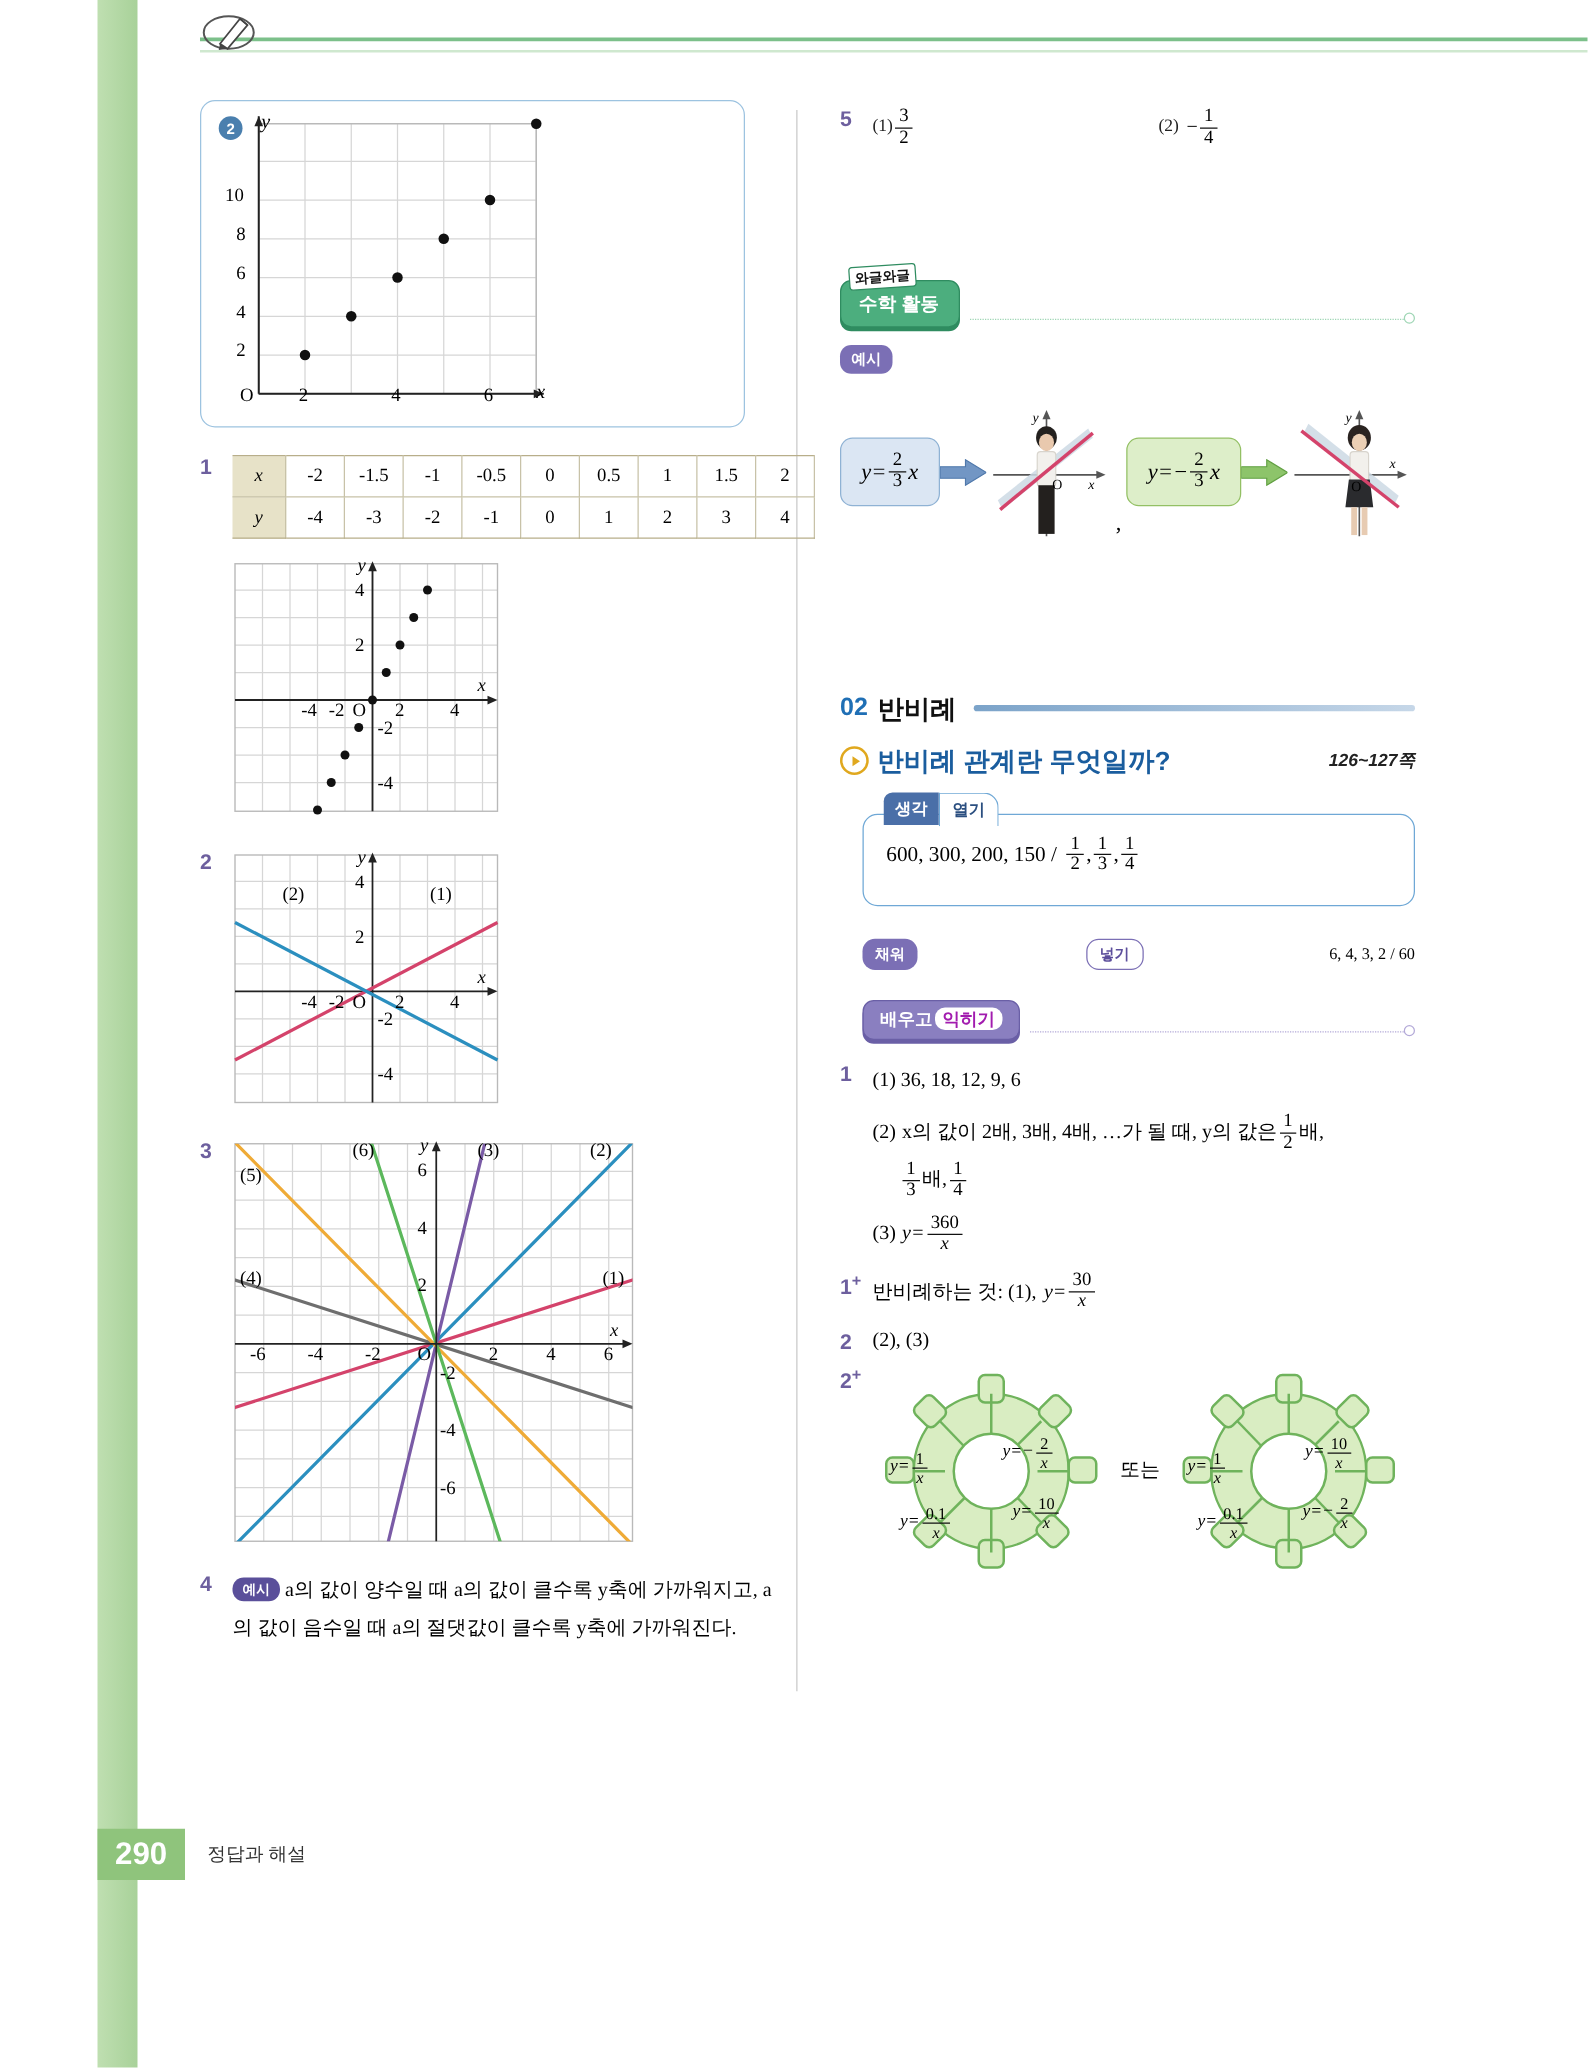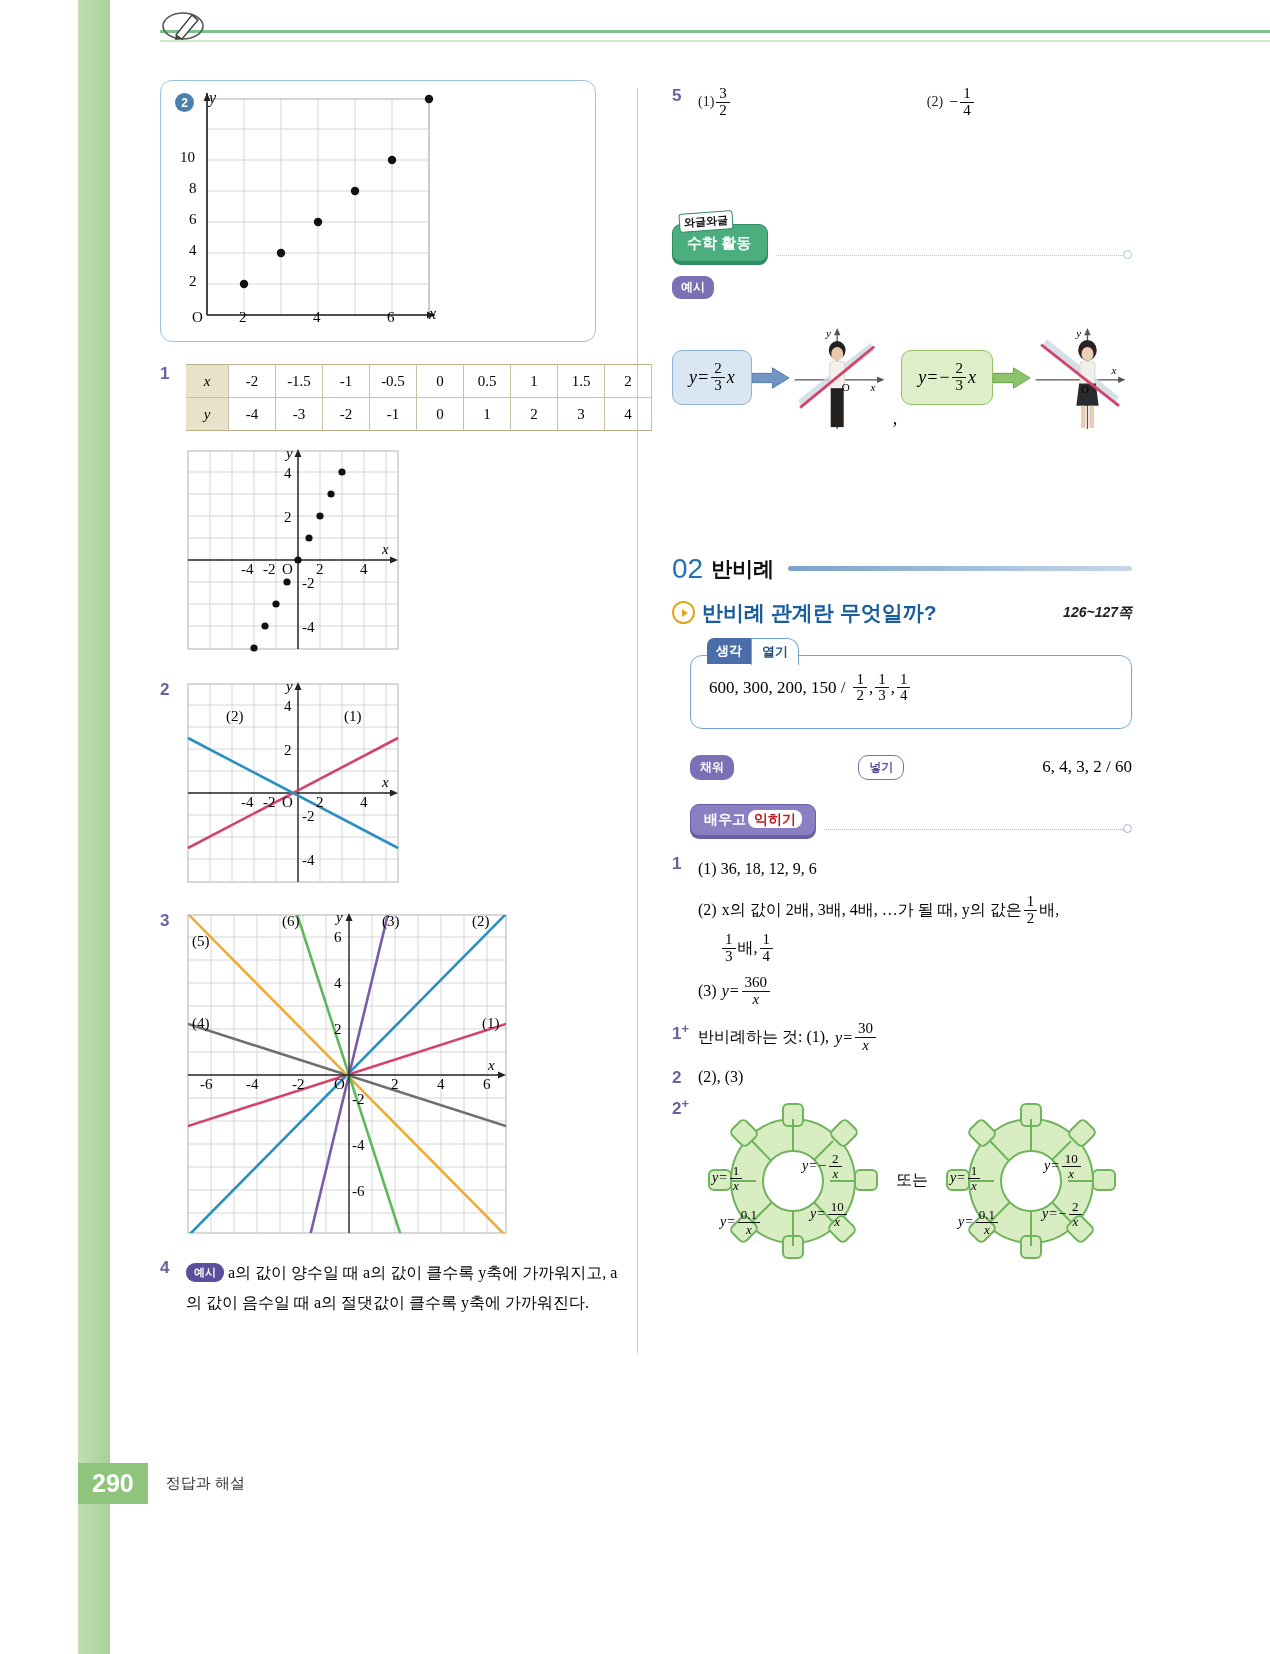--- a/index.html
+++ b/index.html
@@ -46,21 +46,21 @@
 
   
   table.vt{border-collapse:collapse;font-family:"Liberation Serif",serif;}
   table.vt td{border:1px solid #c8c2a8;height:30px;min-width:44px;text-align:center;font-size:15px;}
   table.vt td.hd{background:#e7e2c8;font-style:italic;width:40px;min-width:40px;border-left:none;}
   table.vt tr:first-child td{border-top:1.4px solid #b8ae8a;}
   table.vt tr:last-child td{border-bottom:1.4px solid #b8ae8a;}
 
   
   .sec-title{display:flex;align-items:center;gap:8px;}
-  .sec-num{color:#1f6fb5;font-family:"Liberation Sans",sans-serif;font-weight:normal;font-size:28px;}
+  .sec-num{color:#1f6fb5;font-family:"Liberation Sans",sans-serif;font-weight:bold;font-size:20px;}
   .sec-name{font-family:"Liberation Sans",sans-serif;font-weight:bold;font-size:21px;color:#111;}
   .sec-bar{flex:1;height:5px;border-radius:3px;
            background:linear-gradient(to right,#7ba3c9,#c6d7e8);margin-left:6px;}
   .subsec{display:flex;align-items:center;margin-top:14px;}
   .play-icon{width:19px;height:19px;border:2px solid #e0a81e;border-radius:50%;
              display:inline-flex;align-items:center;justify-content:center;margin-right:7px;}
   .play-icon span{width:0;height:0;border-left:6px solid #e0a81e;
                   border-top:4px solid transparent;border-bottom:4px solid transparent;margin-left:2px;}
   .subsec-name{font-family:"Liberation Sans",sans-serif;font-weight:bold;font-size:21px;color:#1a5d9e;}
   .pageref{margin-left:auto;font-family:"Liberation Sans",sans-serif;font-size:14px;
@@ -69,21 +69,21 @@
   
   .badge-green{position:relative;display:inline-block;background:#4cae7e;border-radius:9px;
     padding:9px 16px 8px 14px;color:#fff;font-family:"Liberation Sans",sans-serif;
     font-weight:bold;font-size:15px;border:1.5px solid #2f8c60;box-shadow:0 3px 0 #2f8c60;}
   .badge-green .tag{position:absolute;left:6px;top:-13px;background:#fff;color:#111;
     font-size:11px;padding:1px 4px;border:1.2px solid #2f8c60;border-radius:3px;
     transform:rotate(-4deg);font-weight:bold;}
   .badge-purple{display:inline-block;background:#8a7fc0;border-radius:9px;padding:6px 13px;
     color:#fff;font-family:"Liberation Sans",sans-serif;font-weight:bold;font-size:14px;
     border:1.5px solid #6a5fa6;box-shadow:0 3px 0 #6a5fa6;position:relative;}
-  .badge-purple .wht{background:#fff;color:#b91c1c;border-radius:8px;padding:1px 6px;margin-left:2px;}
+  .badge-purple .wht{background:#fff;color:#a21caf;border-radius:8px;padding:1px 6px;margin-left:2px;}
   .badge-sm{display:inline-block;background:#7b6fb5;color:#fff;border-radius:7px;
     padding:3px 9px;font-family:"Liberation Sans",sans-serif;font-weight:bold;font-size:12px;}
   .badge-sm.outline{background:#fff;color:#5d4f9c;border:1.6px solid #7b6fb5;margin-left:-2px;}
   .dotline{flex:1;border-bottom:1.6px dotted #9fd6b5;margin:0 0 6px 8px;}
   .dotline.purple{border-bottom-color:#b3a9d8;}
   .dotend{width:7px;height:7px;border:1.4px solid #9fd6b5;border-radius:50%;margin-bottom:3px;}
   .dotend.purple{border-color:#b3a9d8;}
 
   .thinkbox{border:1.6px solid #6fa8d6;border-radius:12px;padding:16px 18px;margin-top:6px;
             font-size:16px;min-height:40px;position:relative;}
@@ -516,21 +516,21 @@
             <span class="n">1</span>
             <span class="d">4</span>
           </span>
         </div>
       </div>
     </div>
 
     <div style="display:flex;align-items:center;margin:26px 0 0 18px;justify-content:space-between;">
       <span class="badge-sm" style="border-radius:10px;padding:4px 10px;">채워</span>
       <span class="badge-sm outline" style="border-radius:10px;padding:3px 10px;">넣기</span>
-      <span style="font-size:17px;margin-left:12px;">6, 4, 3, 2 / 60</span>
+      <span style="font-size:13px;margin-left:12px;">6, 4, 3, 2 / 60</span>
     </div>
 
     <div style="display:flex;align-items:flex-end;margin:24px 0 0 18px;">
       <div class="badge-purple">
         <span>배우고</span><span class="wht">익히기</span>
       </div>
       <div class="dotline purple"></div>
       <div class="dotend purple"></div>
     </div>
 

